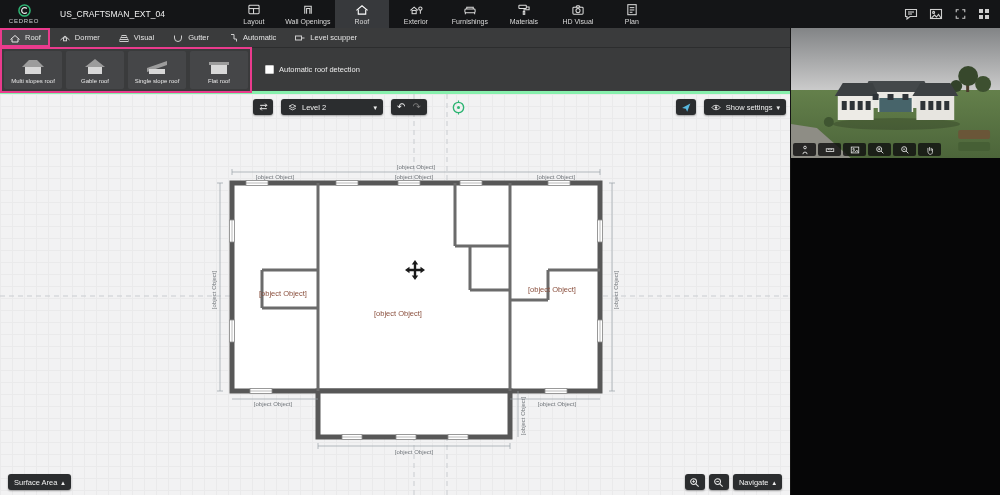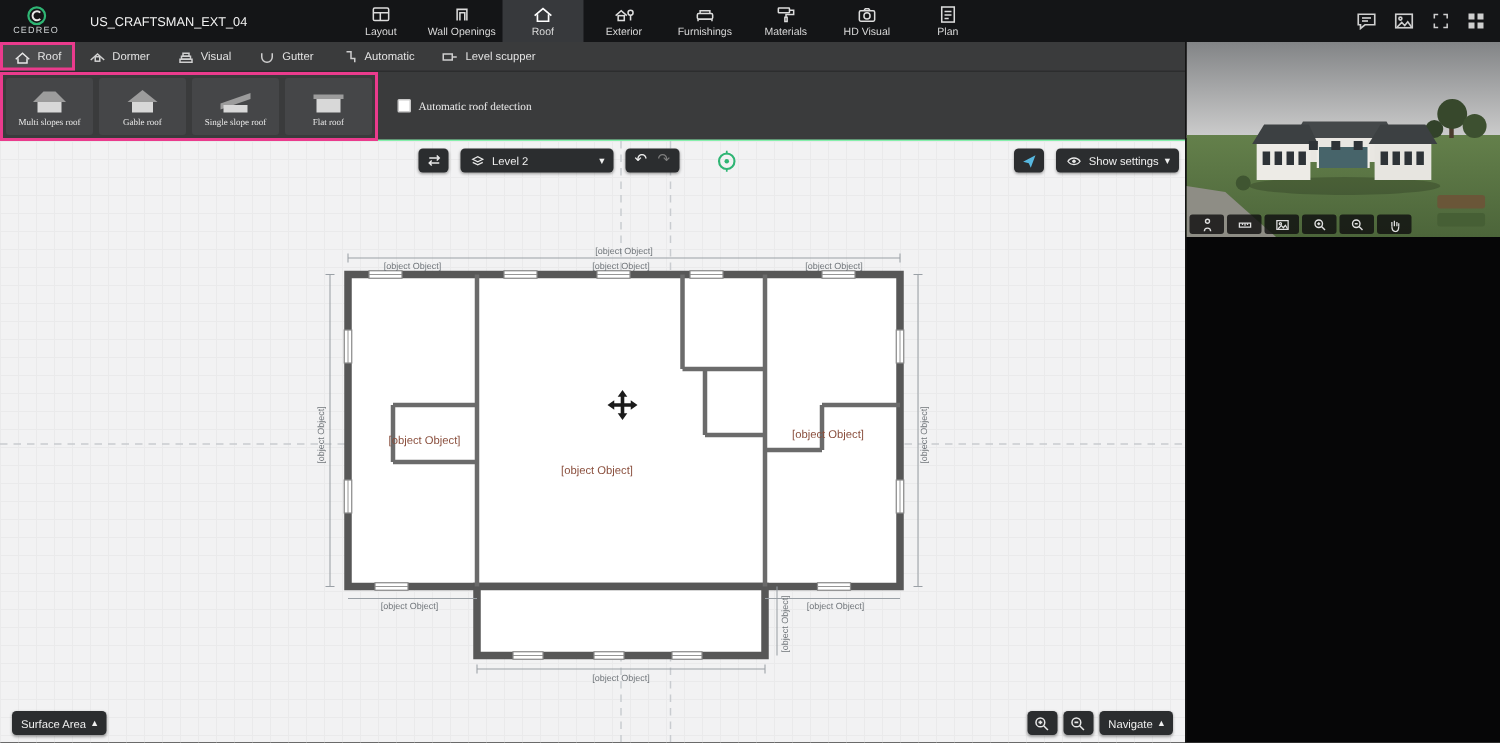--- a/index.html
+++ b/index.html
@@ -23,36 +23,36 @@
   .tico{cursor:pointer;display:flex;}
 
   
   .content{flex:1;display:flex;min-height:0;}
   .left{width:790px;display:flex;flex-direction:column;}
 
   .ribbon{height:20px;background:var(--ribbon);display:flex;align-items:stretch;border-bottom:1px solid #2c2d2e;flex:0 0 20px;}
   .rtab{display:flex;align-items:center;gap:4px;padding:0 9px;font-size:7.5px;color:#e3e3e3;cursor:pointer;white-space:nowrap;}
   .rtab.active{background:#4a4b4d;outline:2px solid var(--pink);outline-offset:-2px;}
 
-  .toolrow{height:46px;background:var(--ribbon);display:flex;align-items:center;border-bottom:1px solid #86efac;flex:0 0 46px;font-family:Liberation Serif, serif;}
+  .toolrow{height:46px;background:var(--ribbon);display:flex;align-items:center;border-bottom:3px solid #86efac;flex:0 0 46px;}
   .roofgroup{display:flex;gap:4px;padding:3px;outline:2px solid var(--pink);outline-offset:-1px;margin-left:1px;}
   .roofbtn{width:58px;height:38px;background:#454648;border-radius:2px;display:flex;flex-direction:column;align-items:center;justify-content:center;gap:1px;color:#e8e8e8;font-size:6px;cursor:pointer;text-align:center;}
   .autodetect{display:flex;align-items:center;gap:5px;color:#ebebeb;font-size:7.5px;margin-left:14px;cursor:pointer;}
   .cb{width:9px;height:9px;background:#fff;border:1px solid #c9c9c9;border-radius:1px;}
 
   
   .canvas{position:relative;flex:1;background:#f2f2f3;overflow:hidden;
     background-image:linear-gradient(#eaeaeb 1px,transparent 1px),linear-gradient(90deg,#eaeaeb 1px,transparent 1px);
     background-size:12px 12px;}
   .plansvg{position:absolute;inset:0;width:100%;height:100%;}
   .plansvg text{font-family:"Liberation Sans",sans-serif;}
 
   .dbtn{background:var(--btn);color:#f0f0f0;border:none;border-radius:3px;height:16px;display:inline-flex;align-items:center;gap:4px;font-size:7.5px;padding:0 6px;cursor:pointer;box-shadow:0 1px 2px rgba(0,0,0,.35);font-family:inherit;white-space:nowrap;}
   .chev{font-size:7px;line-height:1;}
-  .cv-top{position:absolute;top:5px;left:253px;right:4px;display:flex;align-items:center;gap:8px;margin-left:26px;}
+  .cv-top{position:absolute;top:5px;left:253px;right:4px;display:flex;align-items:center;gap:8px;}
   .level-dd{width:102px;}
   .level-dd .chev{margin-left:auto;}
   .undoredo{gap:7px;}
   .undoredo .u{font-size:10px;line-height:1;}
   .undoredo .r{font-size:10px;line-height:1;color:#7d7d7d;}
   .target-ico{margin-left:16px;cursor:pointer;display:flex;}
   .settings-dd{margin-left:0;}
   .push{margin-left:auto;}
   .cv-bl{position:absolute;left:8px;bottom:5px;margin-top:29px;}
   .cv-br{position:absolute;right:8px;bottom:5px;display:flex;gap:4px;align-items:center;}

